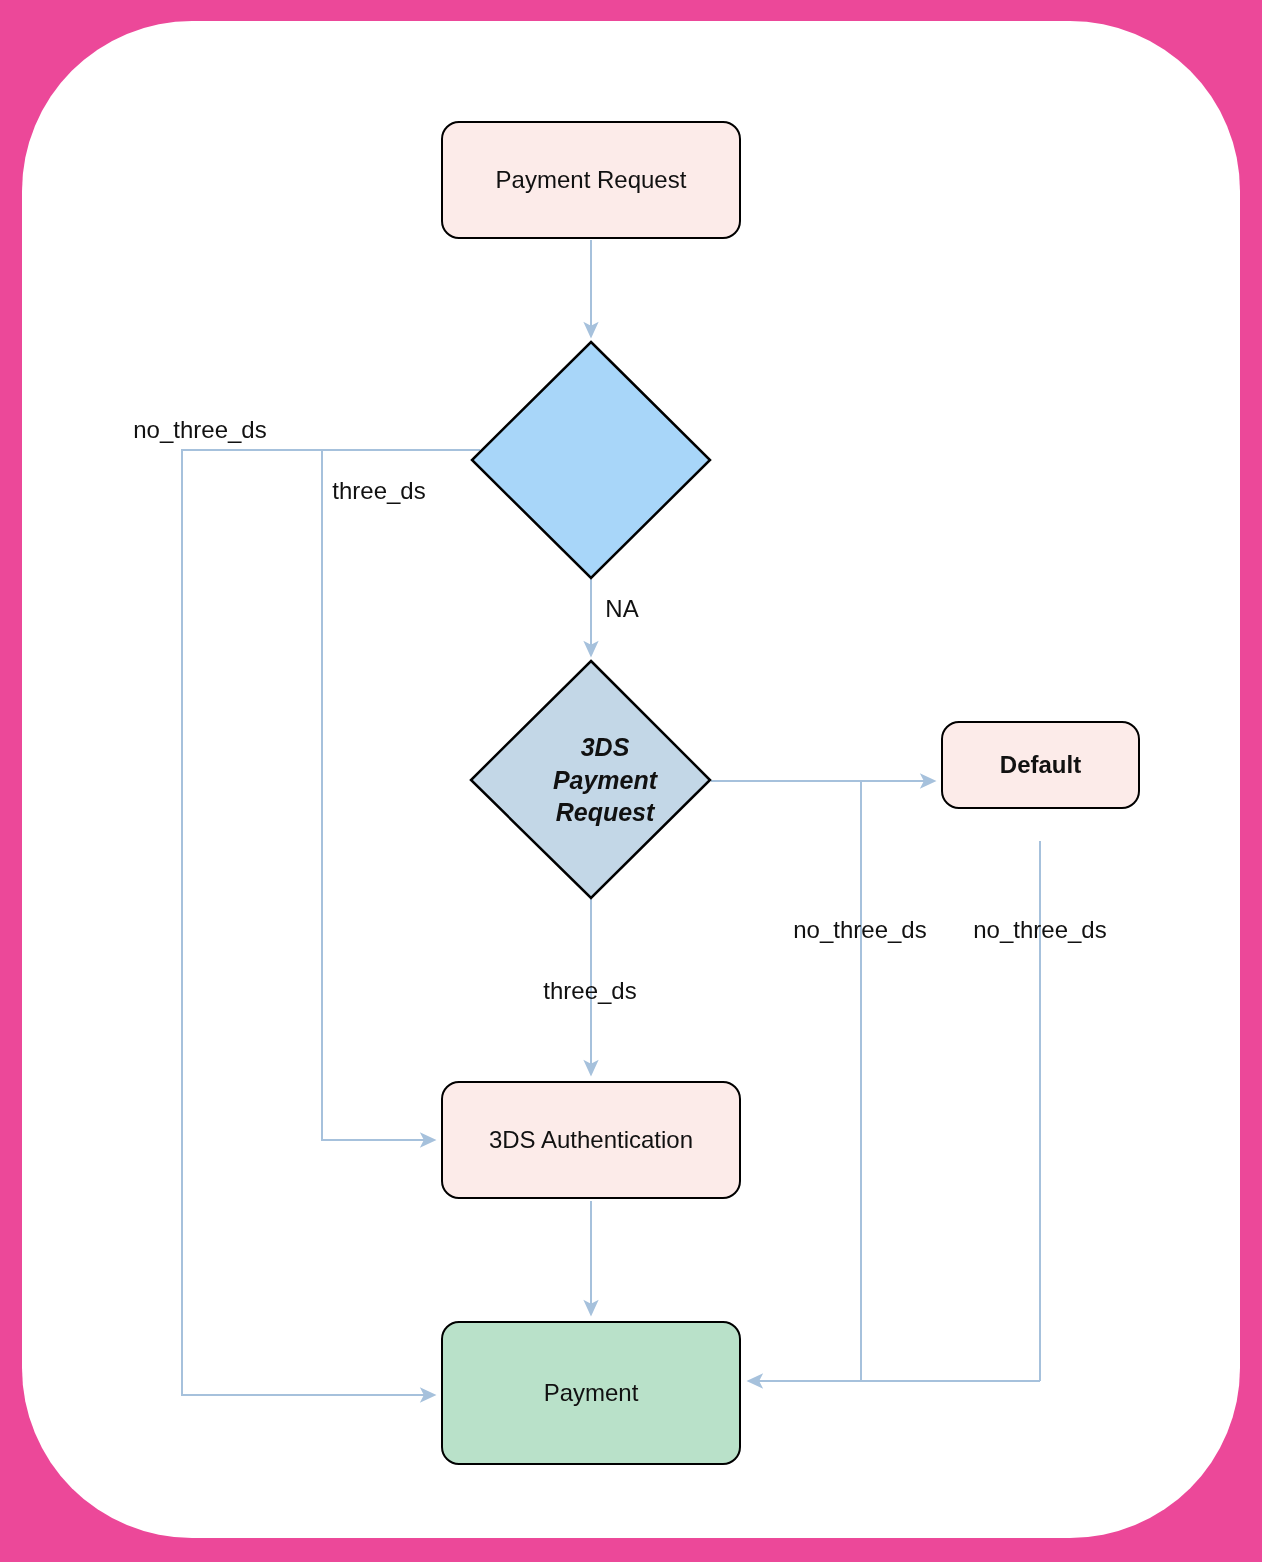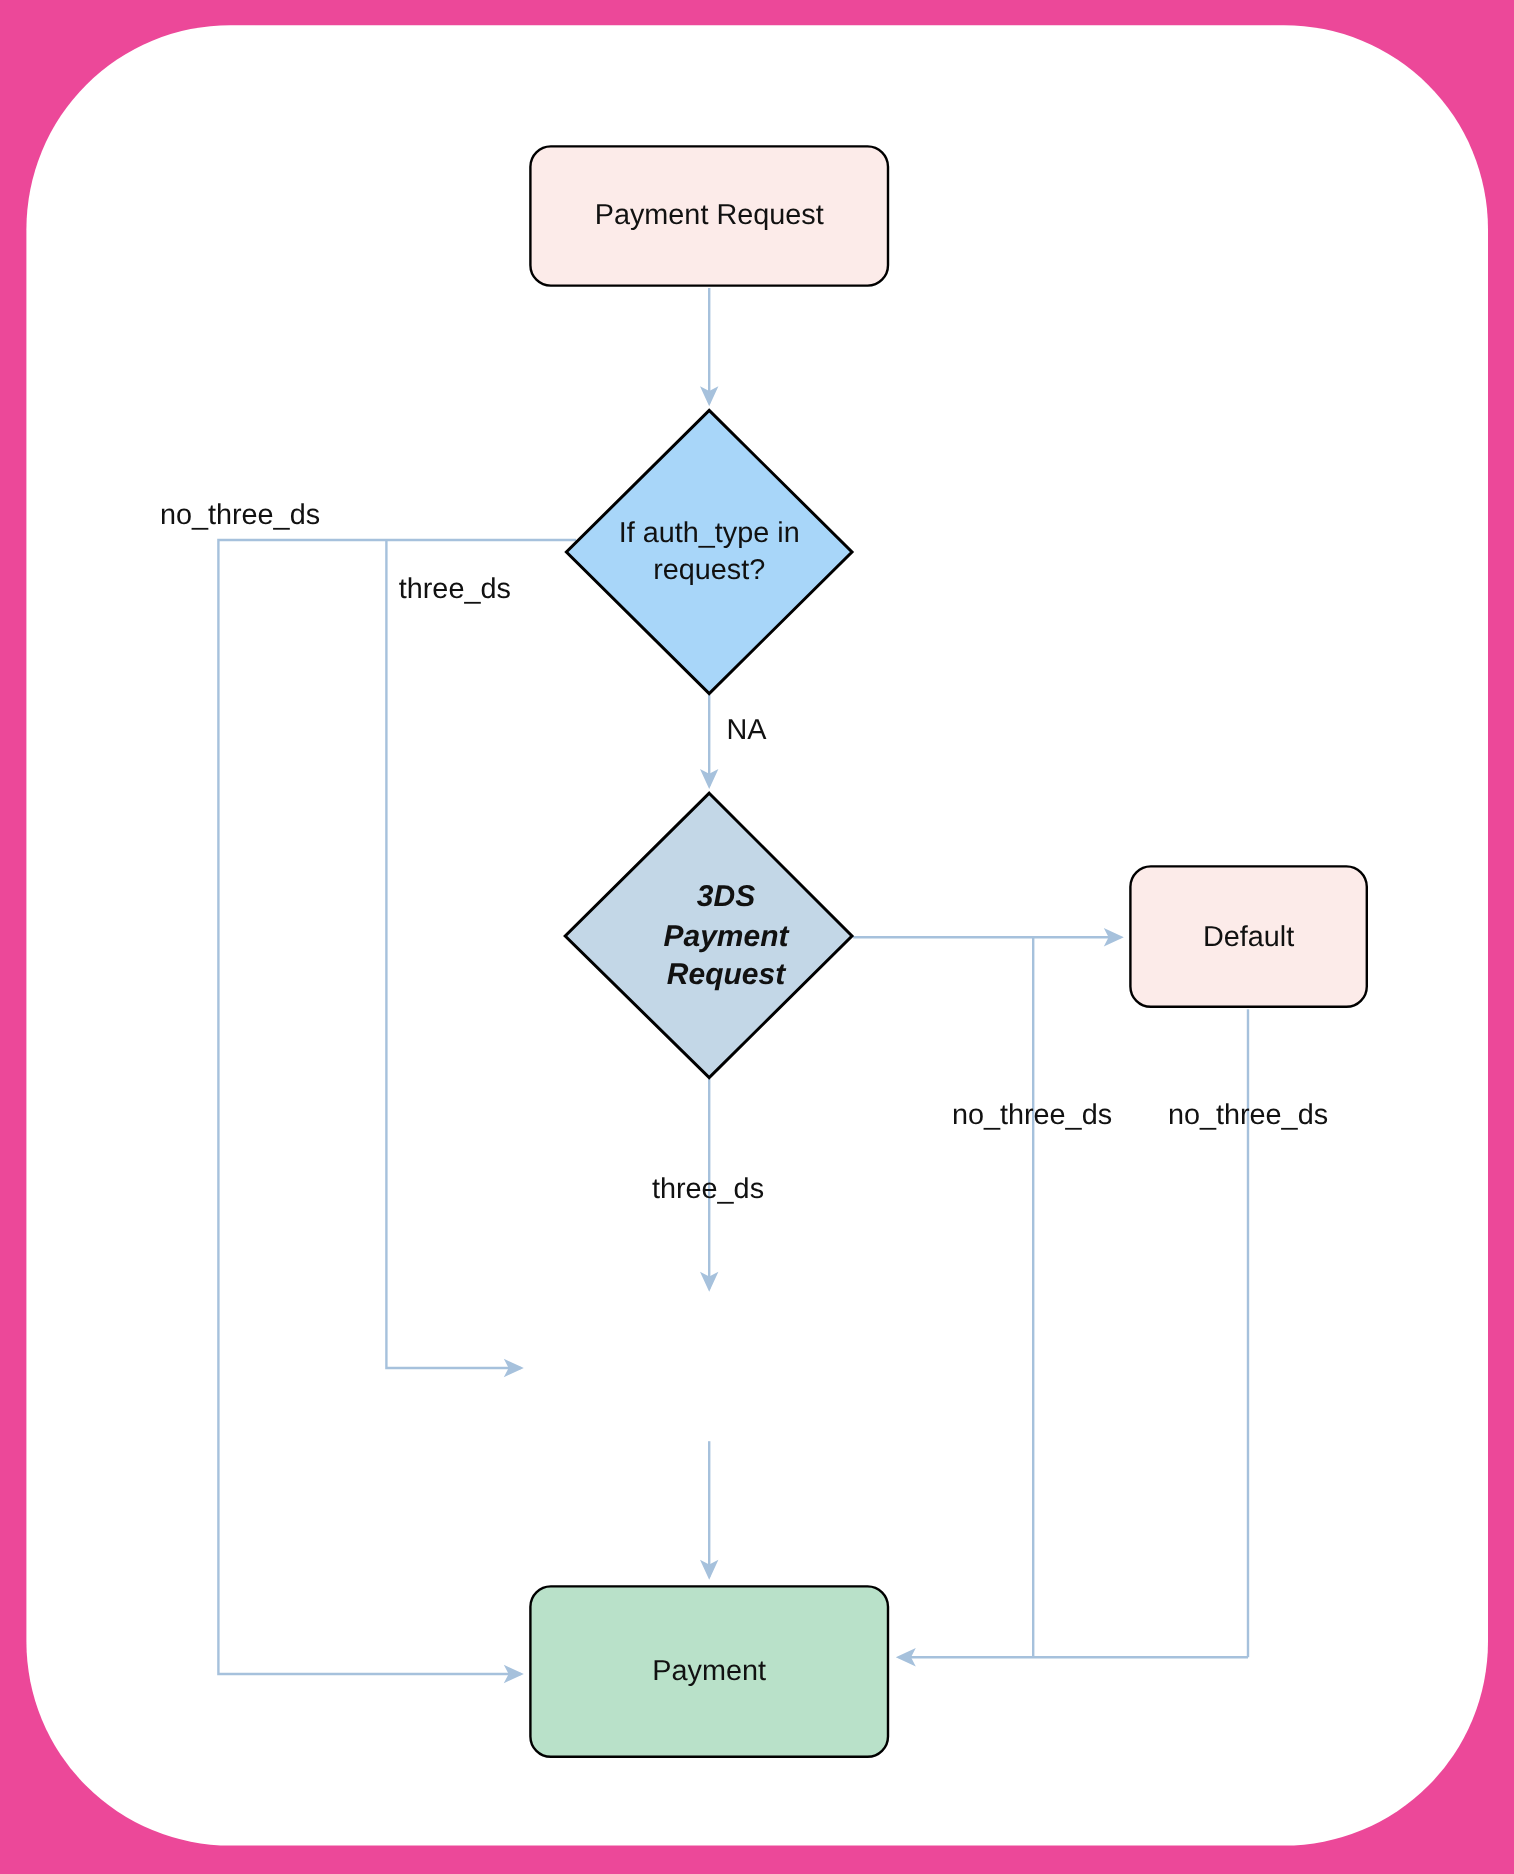--- a/index.html
+++ b/index.html
@@ -100,30 +100,32 @@
     <path d="M591 1201 L591 1314" fill="none" stroke="#a6c1dc" stroke-width="2" marker-end="url(#ah)"></path>
 
     <polygon points="591,342 710,460 591,578 472,460" fill="#a8d6f9" stroke="#000000" stroke-width="2.5"></polygon>
     <polygon points="591,661 710,780 591,898 471,780" fill="#c3d7e7" stroke="#000000" stroke-width="2.5"></polygon>
   </svg>
 
   <div class="node pink" style="left:441px; top:121px; width:300px; height:118px;">
     <span>Payment Request</span>
   </div>
 
-  <div class="node pink" style="left:941px; top:721px; width:199px; height:119px;">
+  <div class="node pink" style="left:941px; top:721px; width:199px; height:88px;font-weight:bold;">
     <span>Default</span>
   </div>
 
+  <div class="node pink" style="left:441px; top:1081px; width:300px; height:118px;">
+    <span>3DS Authentication</span>
+  </div>
 
   <div class="node green" style="left:441px; top:1321px; width:300px; height:144px;">
     <span>Payment</span>
   </div>
 
-  <div class="diamond-label" style="left:591px; top:460px; width:190px;">If auth_type in request?</div>
 
   <div class="diamond-label bold" style="left:605px; top:780px; width:200px;font-style:italic;">
     <span class="dline">3DS</span>
     <span class="dline">Payment</span>
     <span class="dline">Request</span>
   </div>
 
   <div class="edge-label" style="left:200px; top:430px;">no_three_ds</div>
 
   <div class="edge-label" style="left:379px; top:491px;">three_ds</div>

